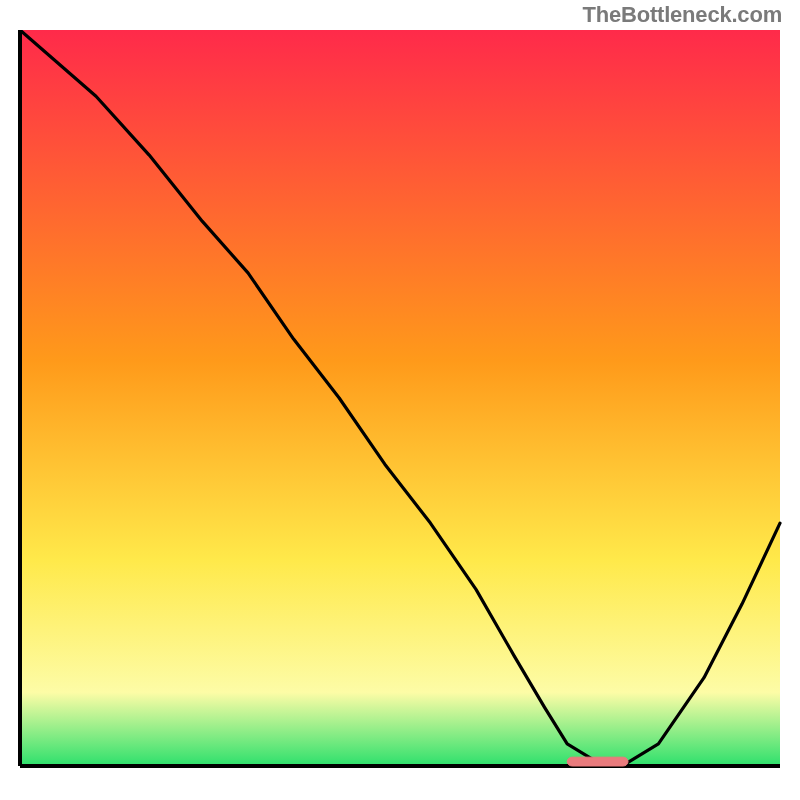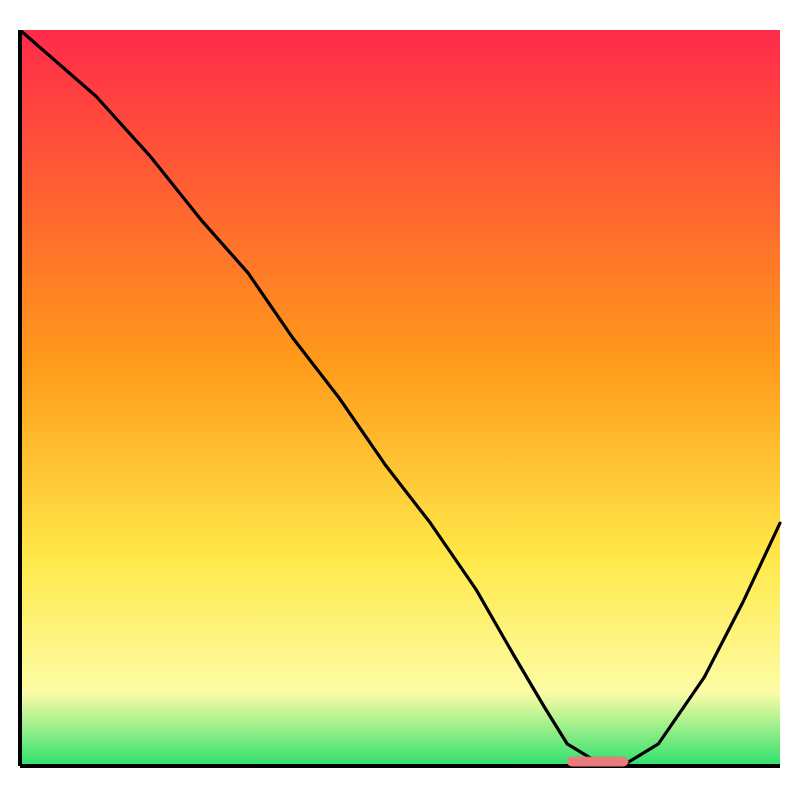--- a/index.html
+++ b/index.html
@@ -29,20 +29,21 @@
     left: 16px;
     top: 30px;
     width: 768px;
     height: 754px;
   }
   svg { display: block; }
 </style>
 </head>
 <body>
 <div class="wrap">
+  <div class="watermark">TheBottleneck.com</div>
   <div class="plot">
     <svg id="svg" width="768" height="754" viewBox="0 0 768 754">
         <defs>
           <linearGradient id="bg" x1="0" y1="0" x2="0" y2="1">
             <stop offset="0%" stop-color="#ff2a4a"></stop>
             <stop offset="45%" stop-color="#ff9a1a"></stop>
             <stop offset="72%" stop-color="#ffe94a"></stop>
             <stop offset="90%" stop-color="#fdfca6"></stop>
             <stop offset="100%" stop-color="#2de06c"></stop>
           </linearGradient>

